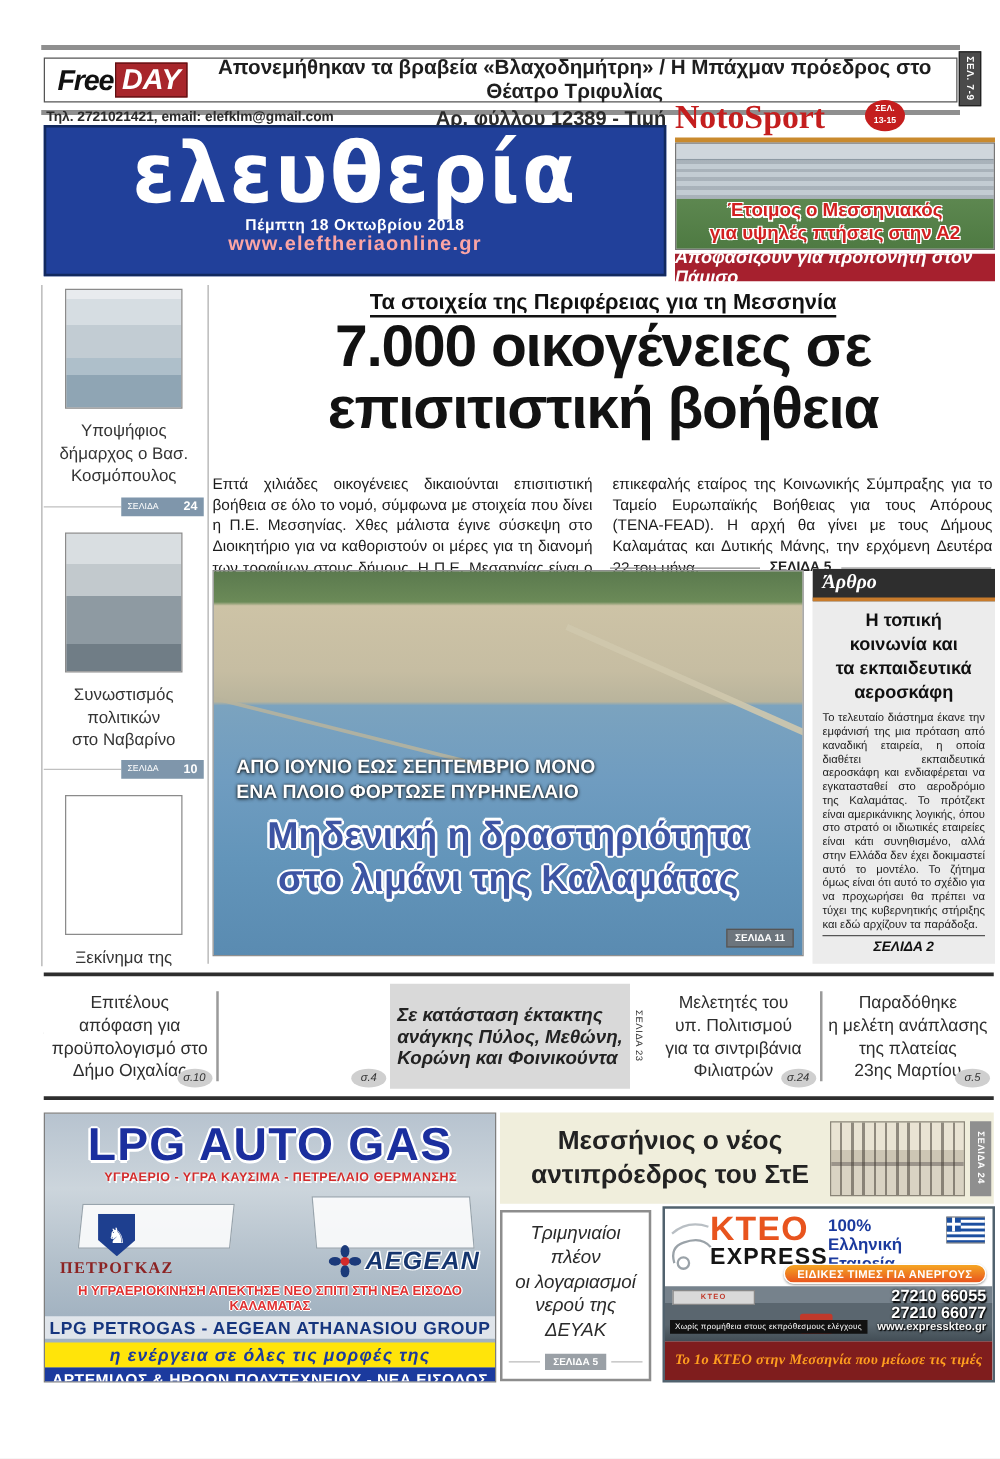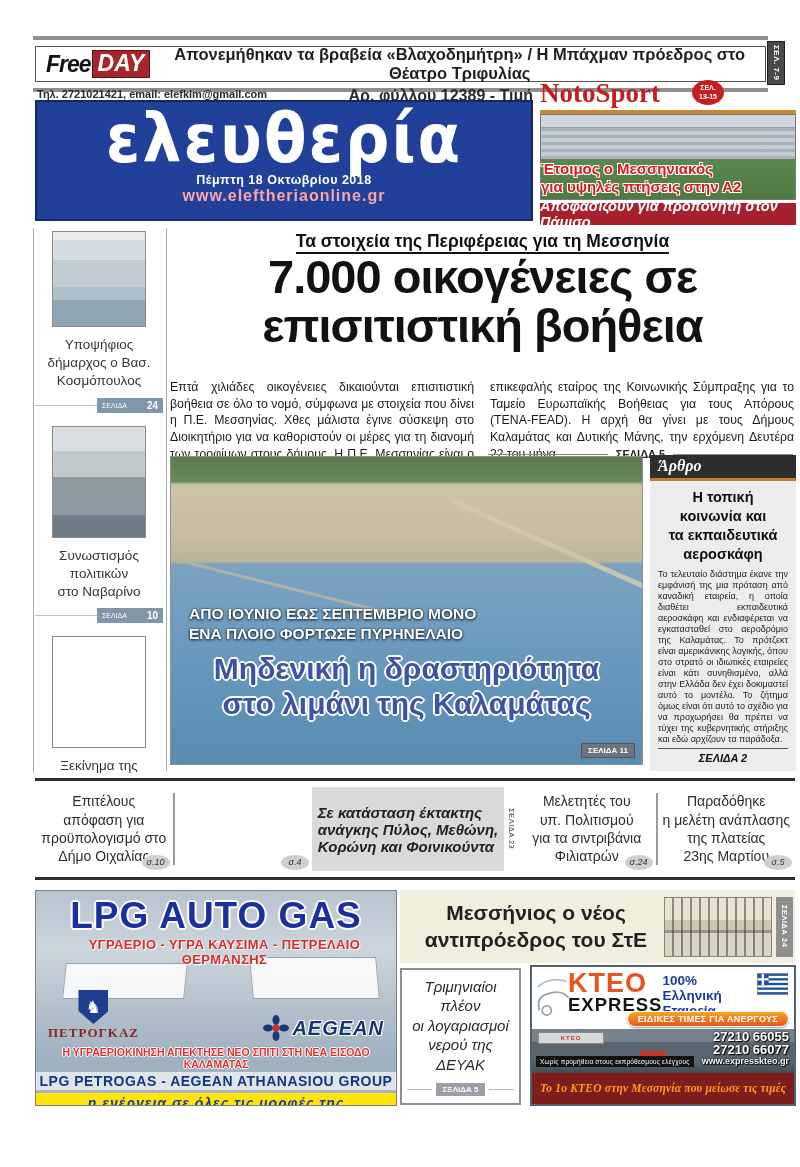--- a/index.html
+++ b/index.html
@@ -40,21 +40,21 @@
   .ns-title{font-family:"Liberation Serif",serif;font-weight:bold;color:#c41e1e;font-size:27px;line-height:1;}
   .ns-badge{position:absolute;left:152px;top:0;background:#c41e1e;color:#fff;border-radius:50%;
             width:32px;height:25px;font-size:7px;font-weight:bold;display:flex;align-items:center;
             justify-content:center;text-align:center;line-height:1.15;}
   .ns-photo{position:relative;height:86px;border:1px solid #777;box-sizing:border-box;
             background:linear-gradient(180deg,
               #cfd6dc 0%,#cfd6dc 14%,#8d99a3 15%,#c3ccd3 16%,#c3ccd3 52%,
               #5d8750 53%,#4e7a42 100%);}
   .ns-photo::before{content:"";position:absolute;left:0;top:16%;width:100%;height:36%;
             background:repeating-linear-gradient(180deg,rgba(120,130,140,.35) 0 3px,transparent 3px 7px);}
-  .ns-caption{position:absolute;left:0;right:0;bottom:2px;font-weight:bold;
+  .ns-caption{position:absolute;left:0;right:0;bottom:2px;text-align:center;font-weight:bold;
               font-size:15px;line-height:1.25;color:#d22020;
               text-shadow:-1px -1px 0 #fff,1px -1px 0 #fff,-1px 1px 0 #fff,1px 1px 0 #fff;}
   .ns-bar{height:22px;margin-top:3px;background:#a6202e;color:#fff;display:flex;align-items:center;
           justify-content:center;font-style:italic;font-weight:bold;font-size:14.5px;}
 
   
   .vline{position:absolute;width:1px;background:#adadad;}
   .vl-left{left:33px;top:228px;height:545px;}
   .vl-mid{left:166px;top:228px;height:543px;}
 
@@ -133,21 +133,21 @@
   .lpg{position:absolute;left:35px;top:890px;width:362px;height:216px;border:1px solid #7e7e7e;
        box-sizing:border-box;overflow:hidden;text-align:center;
        background:linear-gradient(180deg,#b7c3cf 0%,#ccd5dc 28%,#b3c0cb 55%,#9fb0bf 80%,#aab8c4 100%);}
   .canopy{position:absolute;background:rgba(255,255,255,.85);border:1px solid #98a4ad;}
   .cn1{left:28px;top:72px;width:120px;height:34px;transform:skewX(-6deg);}
   .cn2{left:215px;top:66px;width:125px;height:40px;transform:skewX(5deg);}
   .lpg-inner{position:relative;z-index:2;}
   .lpg-title{margin-top:4px;font-size:37px;font-weight:bold;color:#1b2f9e;letter-spacing:1px;
       text-shadow:-2px 0 0 #fff,2px 0 0 #fff,0 -2px 0 #fff,0 2px 0 #fff,
                   -1px -1px 0 #fff,1px -1px 0 #fff,-1px 1px 0 #fff,1px 1px 0 #fff;}
-  .lpg-sub{font-size:13px;font-weight:bold;color:#d32b2b;letter-spacing:.4px;
+  .lpg-sub{font-size:10px;font-weight:bold;color:#d32b2b;letter-spacing:.4px;
            text-shadow:0 0 2px #fff,1px 1px 0 #fff;margin-left:17px;}
   .lpg-logos{display:flex;justify-content:space-between;align-items:flex-end;padding:8px 12px 2px;height:66px;}
   .brand{display:flex;flex-direction:column;align-items:center;gap:1px;}
   .shield{width:30px;height:34px;background:#1e3f8f;clip-path:polygon(0 0,100% 0,100% 62%,50% 100%,0 62%);
           display:flex;align-items:center;justify-content:center;color:#fff;font-size:17px;}
   .petro-label{font-family:"Liberation Serif",serif;font-weight:bold;font-size:13px;color:#8c2323;letter-spacing:1px;}
   .asos-word{font-size:13px;font-weight:bold;font-style:italic;color:#f08018;margin-top:-6px;
              text-shadow:0 0 2px #fff;}
   .asos-sub{font-size:8px;font-weight:bold;}
   .asos-sub .navy{color:#1b3a7a;} .asos-sub .org{color:#f08018;}

